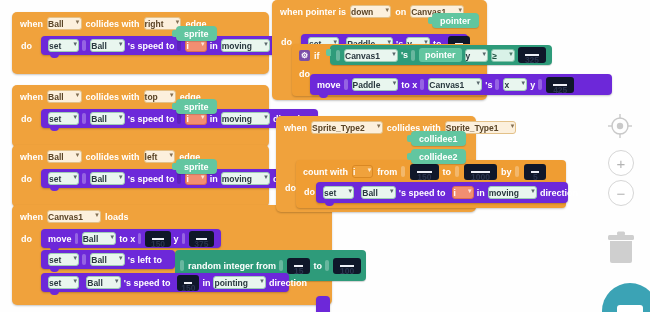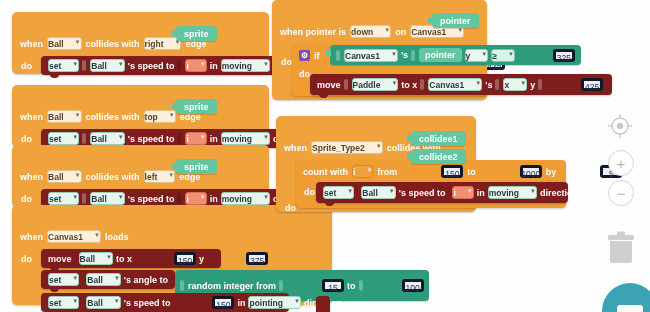--- a/index.html
+++ b/index.html
@@ -16,32 +16,32 @@
   
   .blk{position:absolute;box-sizing:border-box;}
   .hat{
     background:#f0a23c;border-radius:5px;
     box-shadow:0 1px 2px rgba(0,0,0,.22);
     padding:0;color:#fff;
   }
   .hat-row{
     display:flex;align-items:center;gap:4px;
     padding:3px 7px 3px 8px;height:17px;font-weight:bold;
-    font-size:9px;color:#ffffff;white-space:nowrap;margin-top:20px;
+    font-size:9px;color:#ffffff;white-space:nowrap;
   }
   .body-row{display:flex;align-items:flex-start;}
   .do-label{
     color:#ffffff;font-weight:bold;font-size:9px;
     padding:6px 4px 0 9px;min-width:16px;
   }
   .stack{display:flex;flex-direction:column;gap:1px;padding:1px 6px 6px 0;}
 
   
   .stmt{
-    background:#7f1d1d;border-radius:4px;
+    background:#6d28d9;border-radius:4px;
     box-shadow:0 1px 2px rgba(0,0,0,.22);
     display:flex;align-items:center;gap:3px;
     padding:3px 7px;height:19px;box-sizing:border-box;
     color:#fff;font-weight:bold;font-size:9px;white-space:nowrap;
     position:relative;
   }
   .stmt:after{
     content:"";position:absolute;left:9px;bottom:-3px;
     width:9px;height:4px;background:inherit;border-radius:0 0 4px 4px;
   }
@@ -65,22 +65,22 @@
 
   
   .chip{
     display:inline-flex;align-items:flex-start;gap:11px;
     background:#e9f6ef;border:1px solid #9ecdb7;border-radius:3px;
     color:#29383f;font-weight:bold;font-size:8.5px;
     padding:1px 0;height:13px;box-sizing:border-box;white-space:nowrap;
   }
   .chip.plain{background:#fcf0dd;border-color:#e3c189;color:#5a4426;}
   .chip.num{
-    background:#eceef6;border:3px solid #0f172a;color:#2b3550;
-    font-weight:normal;min-width:22px;justify-content:center;margin-left:35px;
+    background:#eceef6;border:7px solid #0f172a;color:#2b3550;
+    font-weight:bold;min-width:22px;justify-content:center;
   }
   .chip.op{background:#d9f2e8;border-color:#85c4ab;color:#1d4f3f;}
   .chip.ivar{
     background:#f28e71;border:1px solid #d96f52;color:#ffffff;
     font-weight:bold;
   }
   .chip.ivar-or{
     background:#f0a23c;border:1px solid #d98824;color:#fff;font-weight:bold;
   }
   .caret{font-size:6px;opacity:.75;line-height:1;}
@@ -312,21 +312,21 @@
           <div class="stmt" style="width:134px;">
             <span class="chip">
               <span>set</span>
                 <span class="caret">▼</span>
             </span>
             <span class="sock"></span>
             <span class="chip">
               <span>Ball</span>
                 <span class="caret">▼</span>
             </span>
-            <span>'s  angle to</span>
+            <span>'s  left to</span>
           </div>
           <div class="rep green" style="position:absolute;left:134px;top:0;height:31px;">
             <span class="sock"></span>
             <span>random integer from</span>
             <span class="sock"></span>
             <span class="chip num">
                 <span>15</span>
               </span>
             <span>to</span>
             <span class="sock"></span>
@@ -468,20 +468,24 @@
   </div>
 
   <div class="blk hat" style="left:276px;top:116px;width:200px;height:96px;">
     <div class="hat-row">
       <span>when</span>
       <span class="chip plain">
         <span>Sprite_Type2</span>
           <span class="caret">▼</span>
       </span>
       <span>collides with</span>
+      <span class="chip plain">
+        <span>Sprite_Type1</span>
+          <span class="caret">▼</span>
+      </span>
     </div>
     <div class="body-row">
       <div class="do-label" style="padding-top:44px;">do</div>
     </div>
 
     <div class="ctrl" style="position:absolute;left:20px;top:44px;width:270px;height:48px;">
       <div class="ctrl-row">
         <span>count with</span>
         <span class="chip ivar-or">
           <span>i</span>

